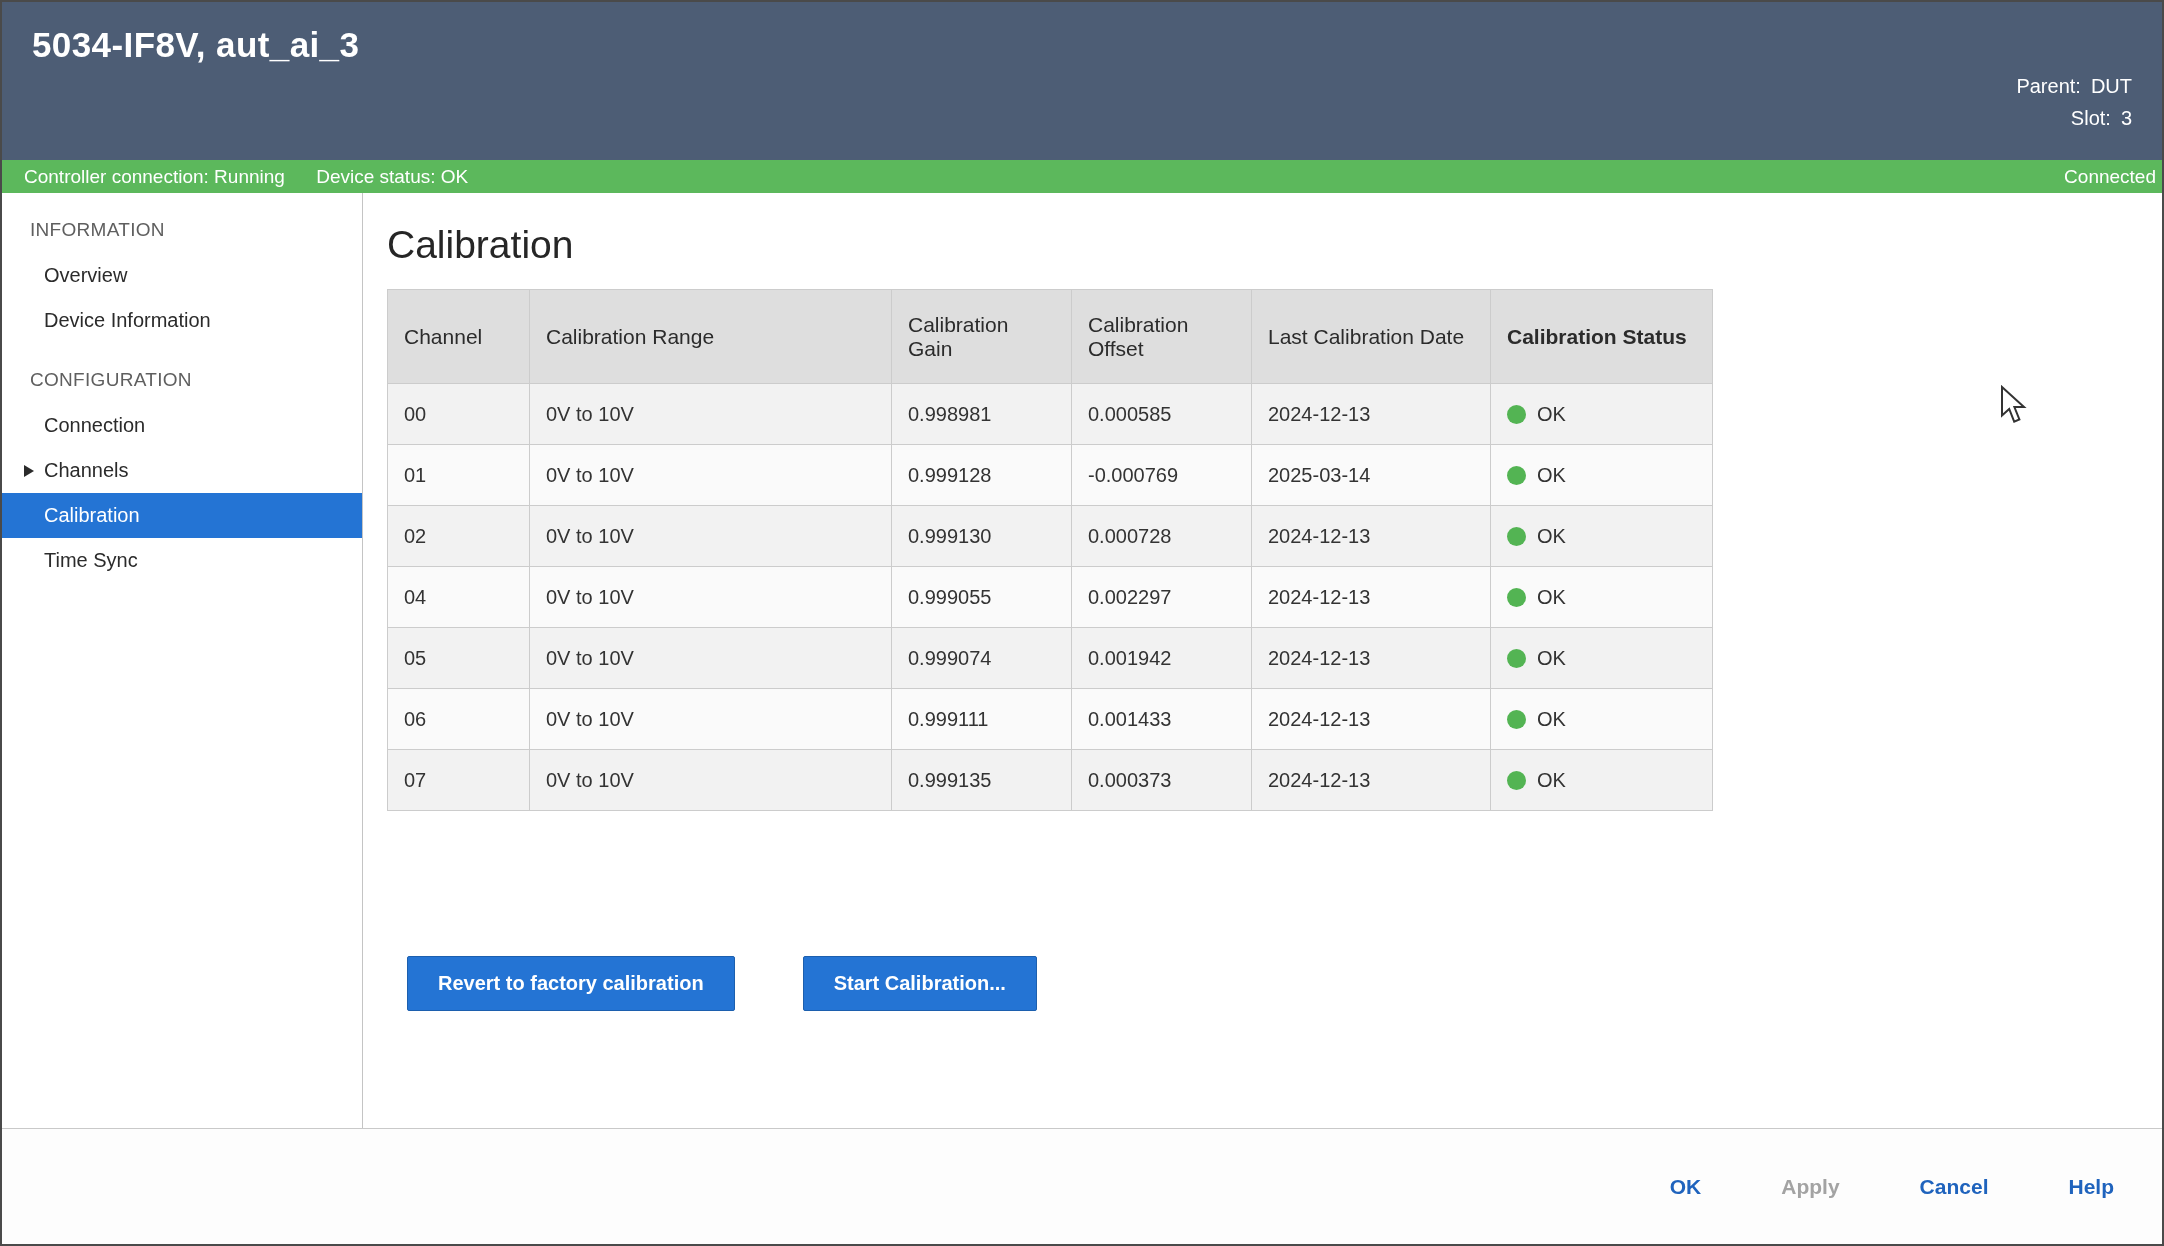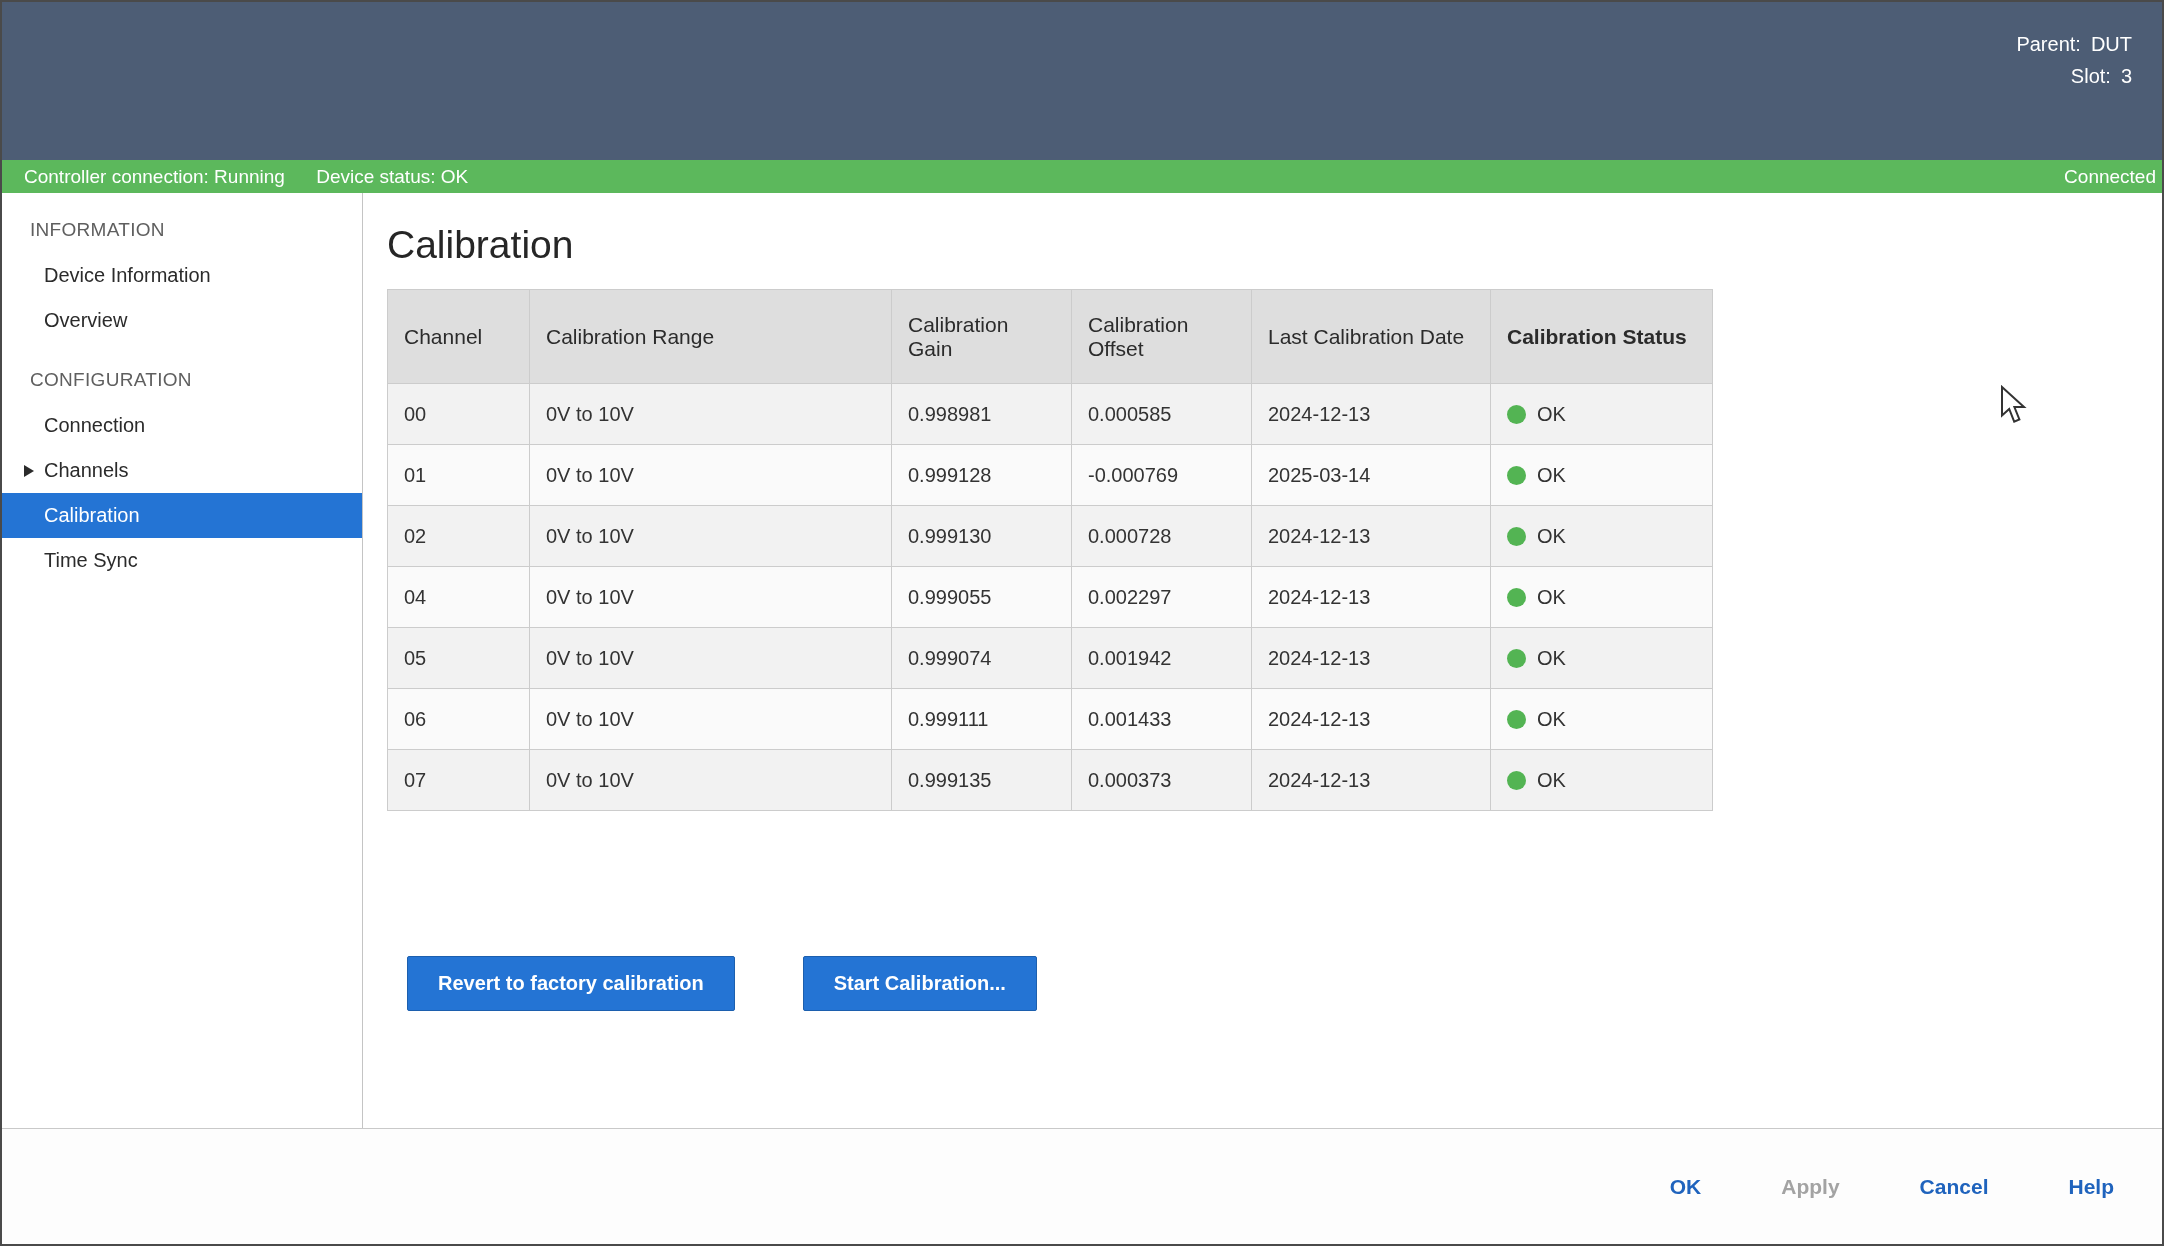--- a/index.html
+++ b/index.html
@@ -111,41 +111,42 @@
   footer a.disabled { color: #a3a3a3; cursor: default; }
 
   .cursor { position: absolute; left: 1998px; top: 383px; pointer-events: none; }
 </style>
 </head>
 <body>
 
 <div class="window">
 
   <header class="titlebar">
+    <h1>5034-IF8V, aut_ai_3</h1>
     <div class="meta">
       <span class="lbl">Parent:</span><span>DUT</span>
     </div>
     <div class="meta">
       <span class="lbl">Slot:</span><span>3</span>
     </div>
   </header>
 
   <div class="statusbar">
     <div class="status-left">
       <span>Controller connection: Running</span>
       <span>Device status: OK</span>
     </div>
     <span>Connected</span>
   </div>
 
   <div class="content">
     <nav class="sidebar" id="sidebar">
         <div class="side-heading">INFORMATION</div>
+        <div class="side-item"><span>Overview</span></div>
         <div class="side-item"><span>Device Information</span></div>
-        <div class="side-item"><span>Overview</span></div>
         <div class="side-heading">CONFIGURATION</div>
         <div class="side-item"><span>Connection</span></div>
         <div class="side-item"><span class="expander"></span><span>Channels</span></div>
         <div class="side-item selected"><span>Calibration</span></div>
         <div class="side-item"><span>Time Sync</span></div>
       </nav>
 
     <main class="main">
       <h2 class="page-title">Calibration</h2>
 

